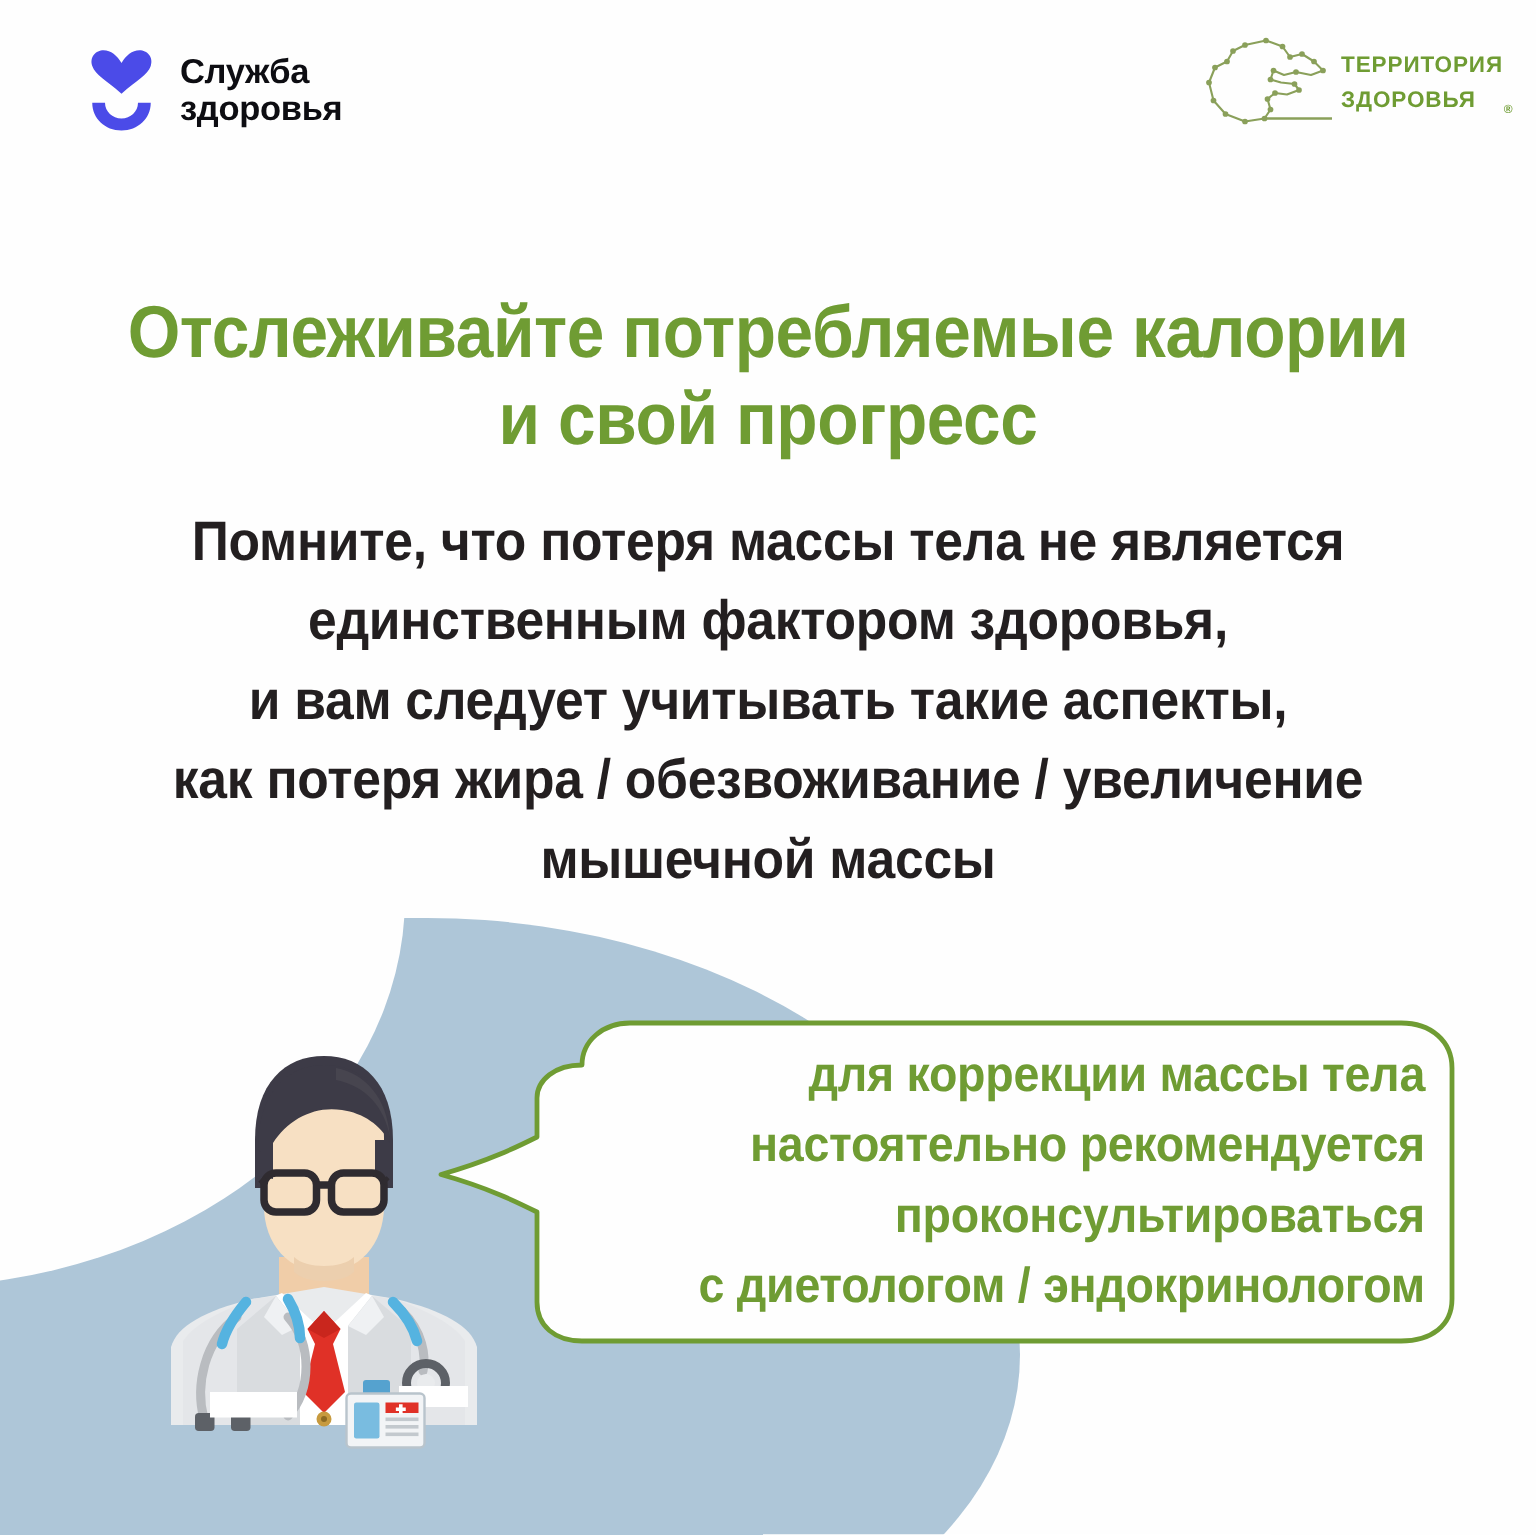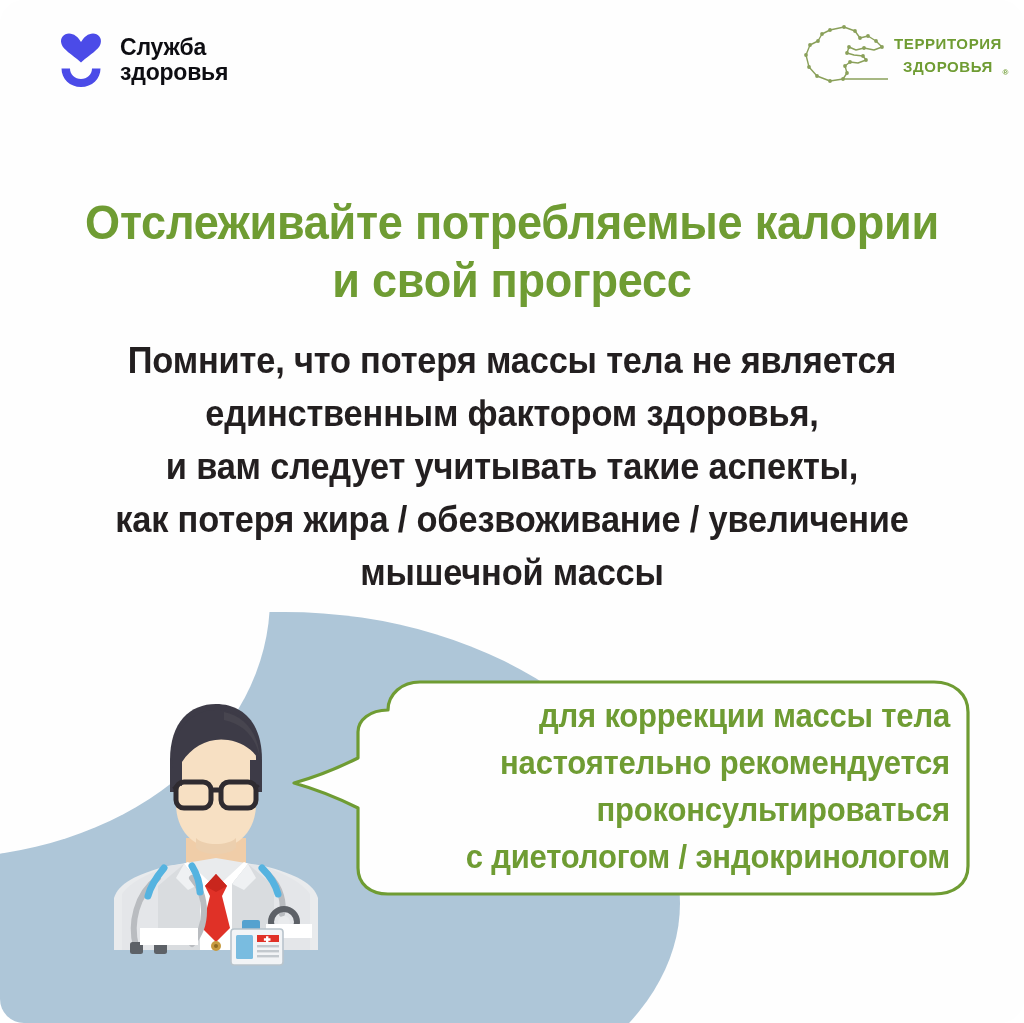--- a/index.html
+++ b/index.html
@@ -8,21 +8,20 @@
     padding: 0;
     background: #ffffff;
   }
   #canvas {
     position: relative;
     width: 1024px;
     height: 1023px;
     background: #fefefe;
     overflow: hidden;
     font-family: "Liberation Sans", "DejaVu Sans", sans-serif;
-    border-radius: 24px;
   }
 
   
   .bg-blob {
     position: absolute;
     left: -180px;
     top: 612px;
     width: 860px;
     height: 520px;
     background: #aec6d8;
@@ -80,21 +79,21 @@
     gap: 6px;
   }
   .terr-map { width: 88px; height: 64px; flex: none; }
   .terr-words {
     font-family: "Liberation Sans", sans-serif;
     font-weight: 700;
     font-size: 15px;
     line-height: 1.55;
     color: #6f9c33;
     letter-spacing: 0.6px;
-    text-align: center;
+    text-align: left;
     position: relative;
     padding-bottom: 2px;
   }
   .terr-words span { display: block; }
   .terr-words .reg {
     position: absolute;
     right: -7px;
     bottom: 3px;
     font-size: 8px;
     font-weight: 700;

